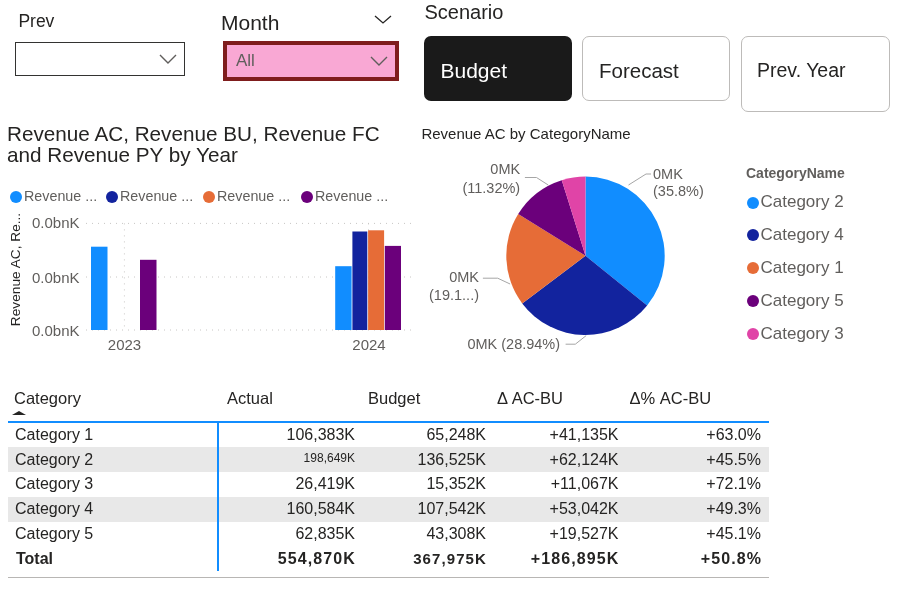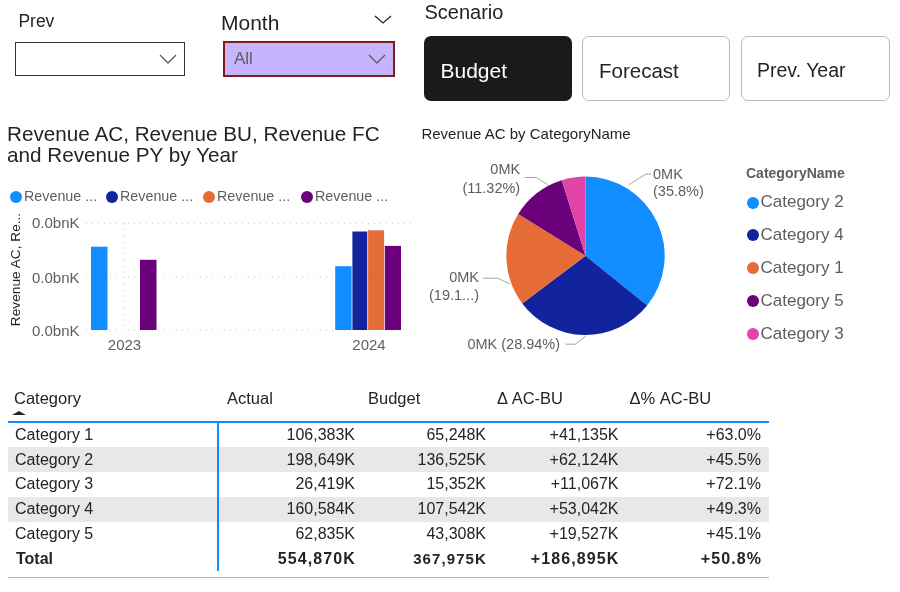--- a/index.html
+++ b/index.html
@@ -15,35 +15,35 @@
 <div class="abs" style="left:15px;top:42px;width:168px;height:32px;border:1px solid #333331;background:#fff;">
   <svg class="abs" style="right:7px;top:11px;" width="18" height="10" viewBox="0 0 18 10">
       <polyline points="1,1 9,9 17,1" fill="none" stroke="#605E5C" stroke-width="1.4"></polyline>
     </svg>
 </div>
 
 <div class="abs d" style="left:221px;top:10.6px;font-size:21px;">Month</div>
 <svg class="abs" style="left:374px;top:15px;" width="18" height="9" viewBox="0 0 18 9">
     <polyline points="1,1 9,8 17,1" fill="none" stroke="#252423" stroke-width="1.3"></polyline>
   </svg>
-<div class="abs" style="left:223px;top:41px;width:168px;height:32px;border:2px solid #7f1d1d;background:#c4b5fd;">
+<div class="abs" style="left:223px;top:41px;width:168px;height:32px;border:4px solid #7f1d1d;background:#f9a8d4;">
   <div class="abs g" style="left:9px;top:0;height:32px;line-height:32px;font-size:17px;">All</div>
   <svg class="abs" style="right:7px;top:11px;" width="18" height="10" viewBox="0 0 18 10">
       <polyline points="1,1 9,9 17,1" fill="none" stroke="#605E5C" stroke-width="1.4"></polyline>
     </svg>
 </div>
 
 <div class="abs d" style="left:424.5px;top:0.5px;font-size:20px;">Scenario</div>
 <div class="abs" style="left:423.5px;top:36px;width:148.5px;height:65px;background:#1a1a1a;border-radius:7px;">
   <div class="abs" style="left:17px;top:1.5px;height:65px;line-height:65px;color:#fff;font-size:21px;">Budget</div>
 </div>
 <div class="abs" style="left:582px;top:36px;width:148px;height:65px;background:#fff;border:1px solid #bdbbb9;border-radius:7px;box-sizing:border-box;">
   <div class="abs d" style="left:16px;top:1.5px;height:63px;line-height:63px;font-size:20.5px;">Forecast</div>
 </div>
-<div class="abs" style="left:741px;top:36px;width:149px;height:65px;background:#fff;border:1px solid #bdbbb9;border-radius:7px;box-sizing:border-box;">
+<div class="abs" style="left:741px;top:36px;width:149px;height:76px;background:#fff;border:1px solid #bdbbb9;border-radius:7px;box-sizing:border-box;">
   <div class="abs d" style="left:15px;top:1.5px;height:63px;line-height:63px;font-size:19.5px;">Prev. Year</div>
 </div>
 
 <div class="abs d" style="left:7px;top:122.8px;width:396px;font-size:20.7px;line-height:21px;">Revenue AC, Revenue BU, Revenue FC and Revenue PY by Year</div>
 
 <div class="abs" style="left:10px;top:190.5px;height:14px;">
   <span style="position:absolute;left:0px;top:0px;width:12px;height:12px;border-radius:50%;background:#118DFF;"></span>
   <span class="abs g" style="left:14px;top:-2.5px;font-size:14.3px;white-space:nowrap;">Revenue ...</span>
   <span style="position:absolute;left:96px;top:0px;width:12px;height:12px;border-radius:50%;background:#12239E;"></span>
   <span class="abs g" style="left:110px;top:-2.5px;font-size:14.3px;white-space:nowrap;">Revenue ...</span>
@@ -138,21 +138,21 @@
 <div class="abs" style="left:217px;top:422.5px;width:2px;height:148px;background:#118DFF;"></div>
 
 <div class="abs d" style="left:15px;top:425.8px;font-size:16px;">Category 1</div>
 <div class="abs d" style="left:15px;top:450.6px;font-size:16px;">Category 2</div>
 <div class="abs d" style="left:15px;top:475.4px;font-size:16px;">Category 3</div>
 <div class="abs d" style="left:15px;top:500.2px;font-size:16px;">Category 4</div>
 <div class="abs d" style="left:15px;top:525px;font-size:16px;">Category 5</div>
 <div class="abs d" style="left:16px;top:549.8px;font-size:16px;font-weight:bold;">Total</div>
 
 <div class="abs d" style="right:545px;top:425.8px;font-size:16px;">106,383K</div>
-<div class="abs d" style="right:545px;top:450.6px;font-size:16px;">198,649K</div>
+<div class="abs d" style="right:545px;top:450.6px;font-size:12px;">198,649K</div>
 <div class="abs d" style="right:545px;top:475.4px;font-size:16px;">26,419K</div>
 <div class="abs d" style="right:545px;top:500.2px;font-size:16px;">160,584K</div>
 <div class="abs d" style="right:545px;top:525px;font-size:16px;">62,835K</div>
 <div class="abs d" style="right:544px;top:549.8px;font-size:16px;font-weight:bold;letter-spacing:1.1px;">554,870K</div>
 
 <div class="abs d" style="right:414px;top:425.8px;font-size:16px;">65,248K</div>
 <div class="abs d" style="right:414px;top:450.6px;font-size:16px;">136,525K</div>
 <div class="abs d" style="right:414px;top:475.4px;font-size:16px;">15,352K</div>
 <div class="abs d" style="right:414px;top:500.2px;font-size:16px;">107,542K</div>
 <div class="abs d" style="right:414px;top:525px;font-size:16px;">43,308K</div>

